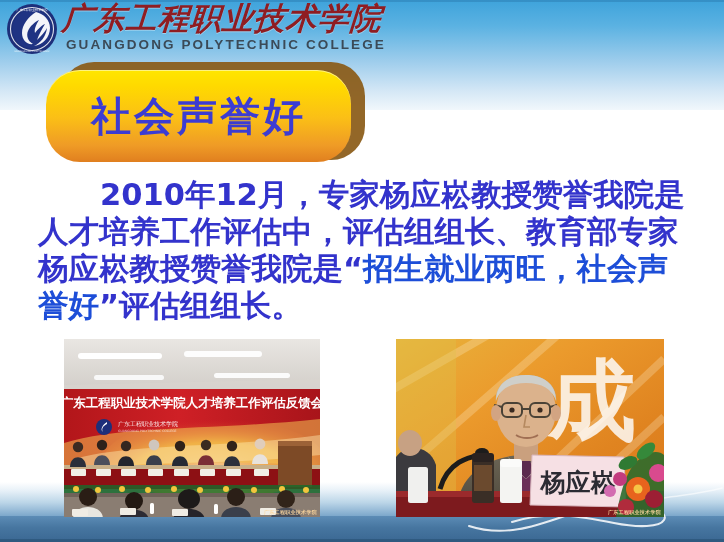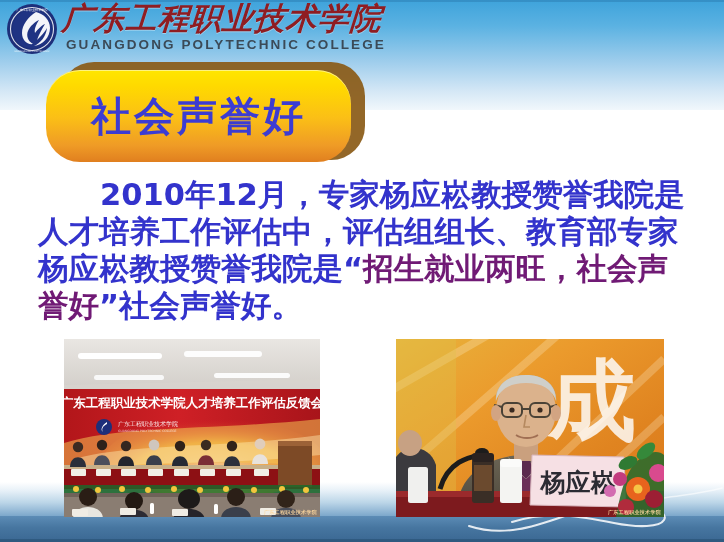--- a/index.html
+++ b/index.html
@@ -102,21 +102,21 @@
   .body-text{
     position:absolute;left:38px;top:176px;width:660px;
     font-family:"DejaVu Sans","Liberation Sans",sans-serif;
     font-size:30.5px;font-weight:bold;
     line-height:37px;
     color:#3333cc;
     letter-spacing:0px;
     text-align:left;
   }
   .body-text .indent{display:inline-block;width:62px;}
-  .hl{color:#701a75;}
+  .hl{color:#1d4ed8;}
 
   
   .photo{
     position:absolute;overflow:hidden;background:#888;
   }
   .photo-left{left:64px;top:339px;width:256px;height:178px;}
   .photo-right{left:396px;top:339px;width:268px;height:178px;}
   .ph-cap{
     position:absolute;right:3px;bottom:2px;
     font-size:5px;color:#ffd9a0;font-weight:bold;
@@ -156,21 +156,21 @@
   </div>
 
   <div class="banner-wrap">
     <div class="banner-shadow"></div>
     <div class="banner">
       <span class="banner-text">社会声誉好</span>
     </div>
   </div>
 
   <div class="body-text">
-    <span class="indent"></span><span>2010年12月，专家杨应崧教授赞誉我院是</span><span>人才培养工作评估中，评估组组长、教育部</span><span>专家杨应崧教授赞誉我院是“</span><span class="hl">招生就业两旺，</span><span class="hl">社会声誉好</span><span>”社会声誉好。</span>
+    <span class="indent"></span><span>2010年12月，专家杨应崧教授赞誉我院是</span><span>人才培养工作评估中，评估组组长、教育部</span><span>专家杨应崧教授赞誉我院是“</span><span class="hl">招生就业两旺，</span><span class="hl">社会声誉好</span><span>”评估组组长。</span>
   </div>
 
   <div class="photo photo-left">
     <svg viewBox="0 0 256 178" width="256" height="178" preserveAspectRatio="none">
       <defs>
         <linearGradient id="ceil" x1="0" y1="0" x2="0" y2="1">
           <stop offset="0%" stop-color="#e9e6e2"></stop>
             <stop offset="100%" stop-color="#cfcbc6"></stop>
         </linearGradient>
         <linearGradient id="redb" x1="0" y1="0" x2="1" y2="0">

